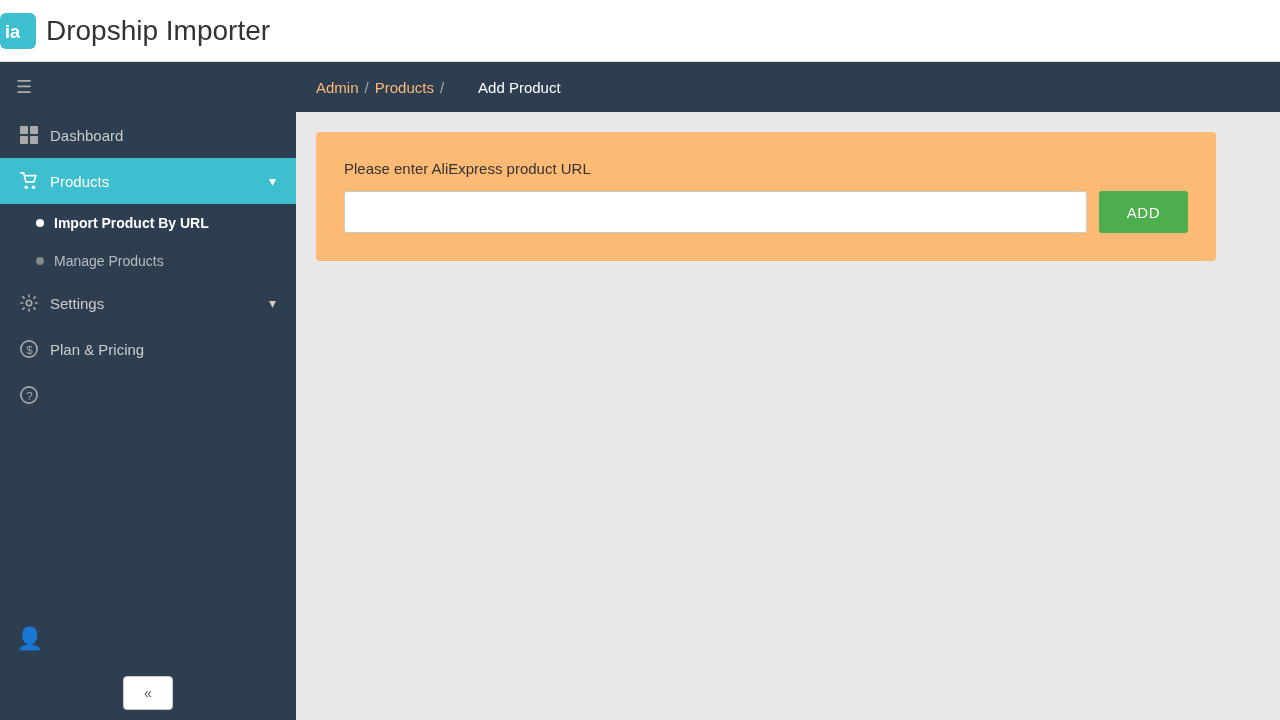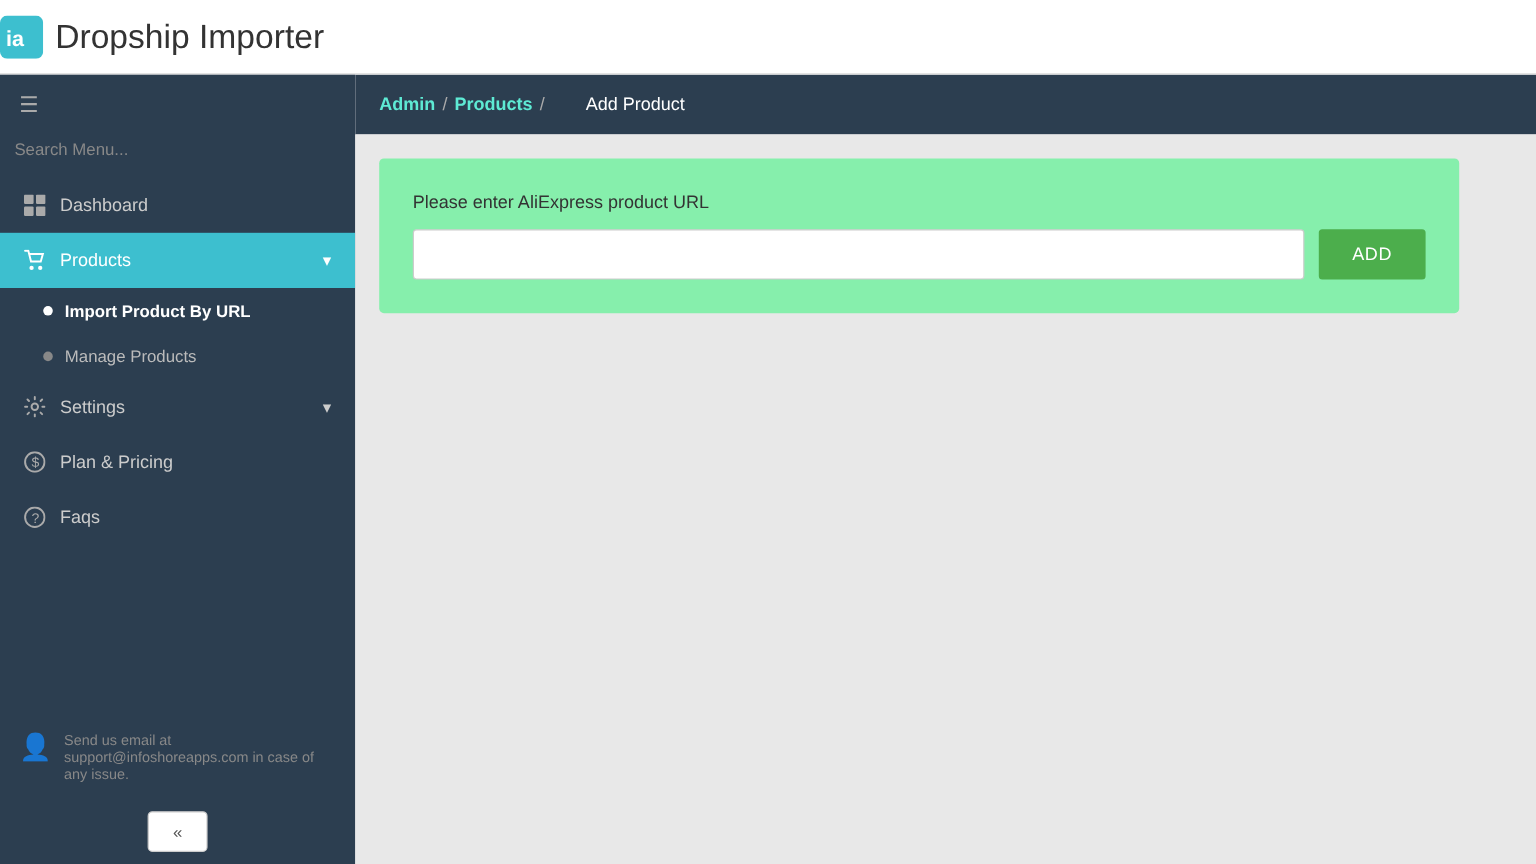--- a/index.html
+++ b/index.html
@@ -140,33 +140,33 @@
       height: 50px;
       background: #2c3e50;
       display: flex;
       align-items: center;
       padding: 0 20px;
       gap: 6px;
       color: #ccc;
       font-size: 15px;
       flex-shrink: 0;
     }
-    .breadcrumb-bar .crumb-active { color: #5eead4; font-weight: 700; }
+    .breadcrumb-bar .crumb-active { color: #fdba74; font-weight: 400; }
     .breadcrumb-bar .crumb-current { color: #fff; margin-left: 28px; }
     .breadcrumb-bar .sep { color: #aaa; }
 
     .page-content {
       flex: 1;
       background: #e8e8e8;
       padding: 20px;
       overflow-y: auto;
     }
 
     .card {
-      background: #86efac;
+      background: #fdba74;
       border-radius: 4px;
       padding: 28px 28px 28px 28px;
       max-width: 900px;
     }
 
     .card-label {
       font-size: 15px;
       color: #333;
       margin-bottom: 14px;
     }
@@ -212,21 +212,20 @@
   </div>
   <span class="app-title">Dropship Importer</span>
 </div>
 
 <div class="main-layout">
 
   <nav class="sidebar">
 
     <div class="sidebar-menu-icon">☰</div>
 
-    <input class="sidebar-search" type="text" placeholder="Search Menu..." style="">
 
     <div class="sidebar-nav-item">
       <span class="icon">
         <svg width="18" height="18" viewBox="0 0 18 18" fill="none">
           <rect x="0" y="0" width="8" height="8" rx="1" fill="#aaa"></rect>
           <rect x="10" y="0" width="8" height="8" rx="1" fill="#aaa"></rect>
           <rect x="0" y="10" width="8" height="8" rx="1" fill="#aaa"></rect>
           <rect x="10" y="10" width="8" height="8" rx="1" fill="#aaa"></rect>
         </svg>
       </span>
@@ -276,26 +275,24 @@
       <span class="label">Plan &amp; Pricing</span>
     </div>
 
     <div class="sidebar-nav-item">
       <span class="icon">
         <svg width="18" height="18" viewBox="0 0 20 20" fill="none">
           <circle cx="10" cy="10" r="9" stroke="#aaa" stroke-width="1.8"></circle>
           <text x="7" y="15" font-size="13" fill="#aaa" font-family="Arial">?</text>
         </svg>
       </span>
-      <span class="label">Faqs</span>
     </div>
 
     <div class="sidebar-footer">
       <span class="person-icon">👤</span>
-      <span>Send us email at support@infoshoreapps.com in case of any issue.</span>
     </div>
 
     <div class="collapse-btn">
       <span>«</span>
     </div>
 
   </nav>
 
   <div class="content-area">
 

